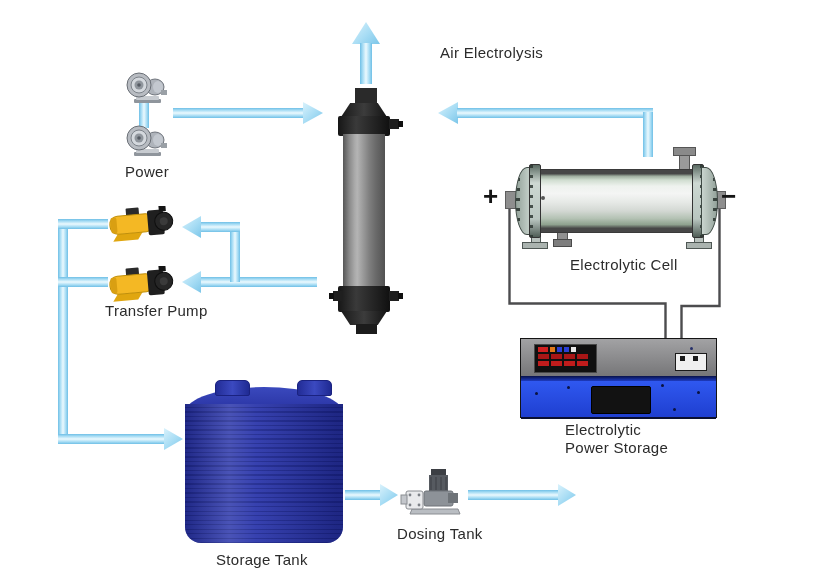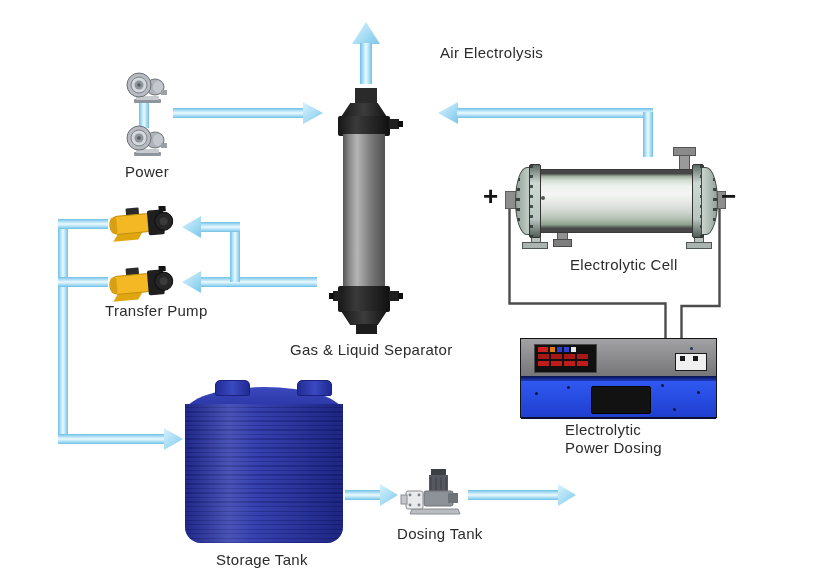--- a/index.html
+++ b/index.html
@@ -215,22 +215,21 @@
       <circle cx="19" cy="27" r="1.4" fill="#7d8187"></circle>
       <circle cx="10" cy="37" r="1.4" fill="#7d8187"></circle>
       <circle cx="19" cy="37" r="1.4" fill="#7d8187"></circle>
       <rect x="1" y="27" width="6" height="9" fill="#c3c6cb" stroke="#8a8d92"></rect>
     </svg>
   </div>
 
   <div class="lbl" style="left:440px;top:44px;">Air Electrolysis</div>
   <div class="lbl" style="left:125px;top:163px;">Power</div>
   <div class="lbl" style="left:105px;top:302px;">Transfer Pump</div>
-  <div class="lbl" style="left:290px;top:341px;">Gas &amp; Liquid Separator</div>
   <div class="lbl" style="left:556px;top:256px;margin-left:14px;">Electrolytic Cell</div>
   <div class="lbl" style="left:565px;top:421px;">
     <div>Electrolytic</div>
-    <div>Power Dosing</div>
+    <div>Power Storage</div>
   </div>
   <div class="lbl" style="left:216px;top:551px;">Storage Tank</div>
   <div class="lbl" style="left:397px;top:525px;">Dosing Tank</div>
 
 </div>
 
 </body></html>

